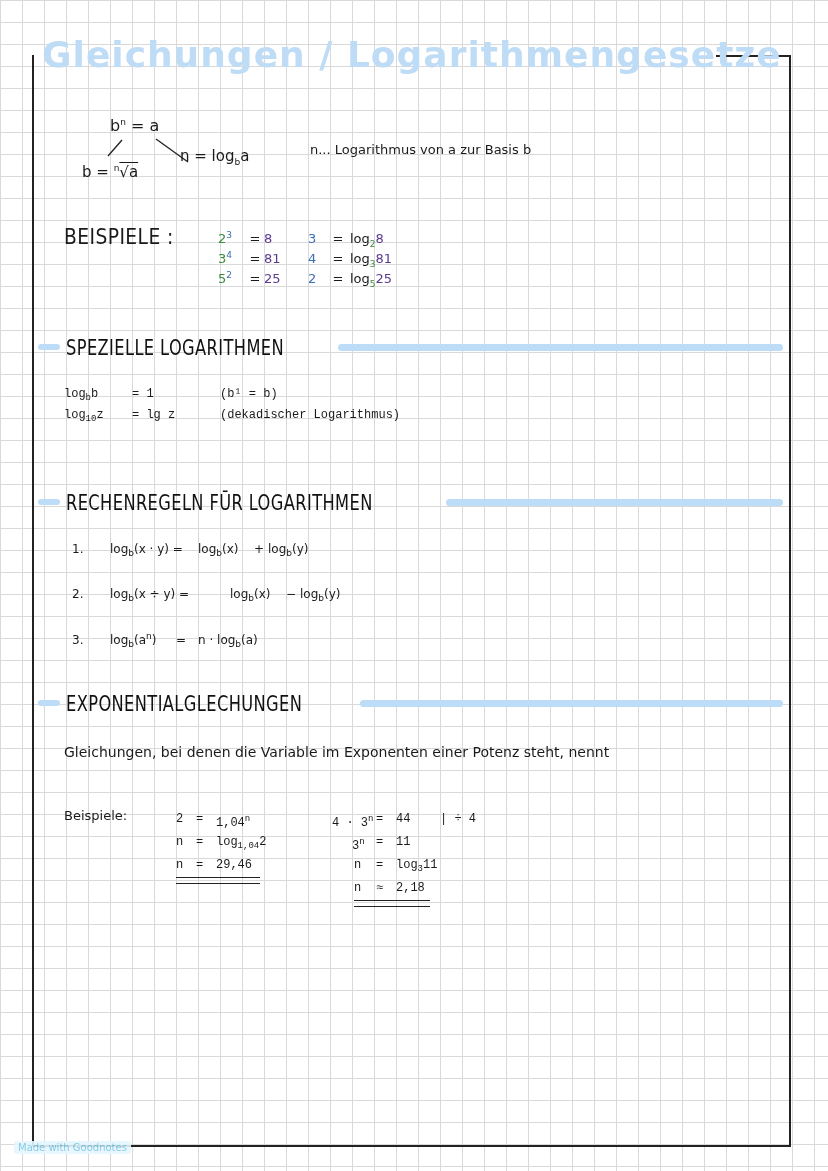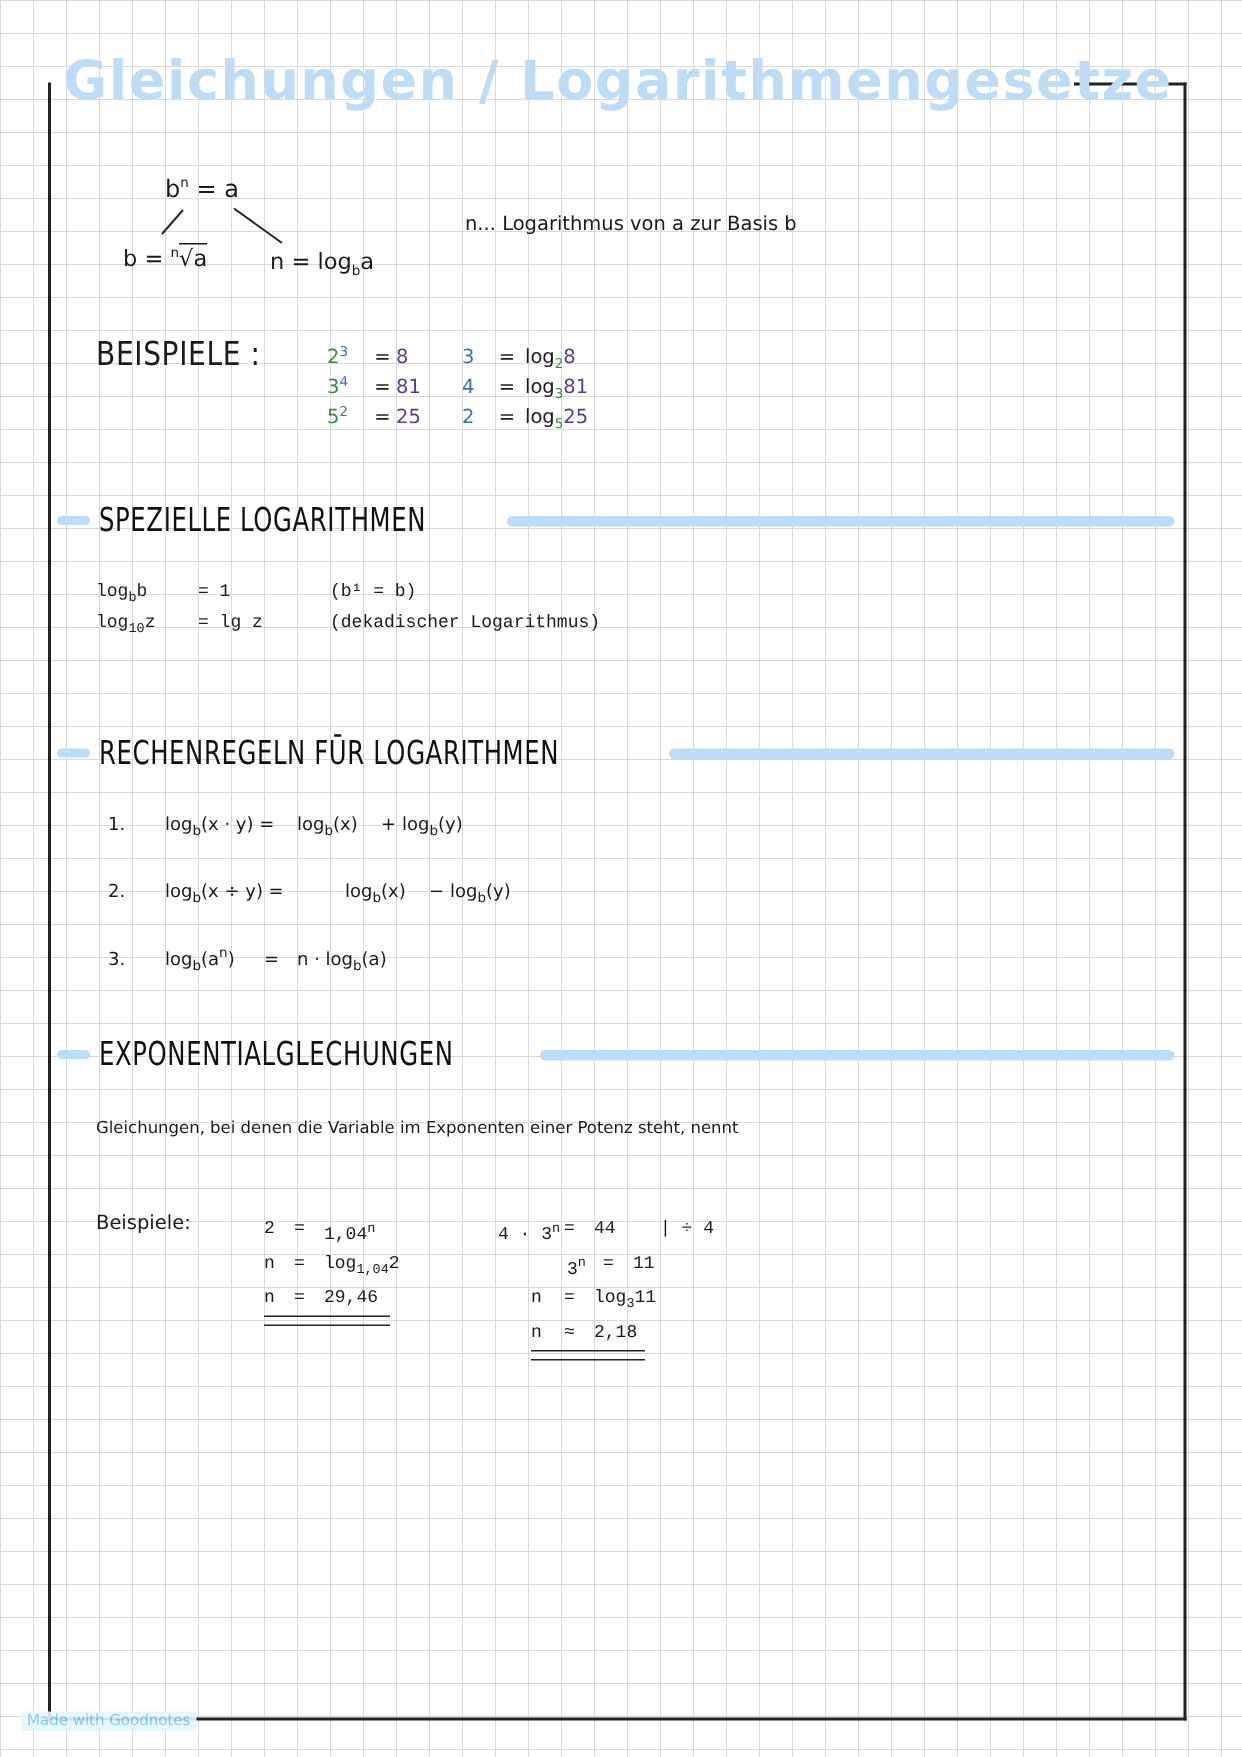--- a/index.html
+++ b/index.html
@@ -74,21 +74,21 @@
   <span>b</span><sup>n</sup>
   <span>= a</span>
 </div>
 <svg class="abs" style="left:100px; top:136px;" width="100" height="34">
   <line x1="22" y1="4" x2="8" y2="20" stroke="#222" stroke-width="1.3"></line>
   <line x1="56" y1="3" x2="88" y2="26" stroke="#222" stroke-width="1.3"></line>
 </svg>
 <div class="abs hand" style="left:82px; top:163px; font-size:15px;">
   <span>b = </span><sup>n</sup><span style="text-decoration:overline;">√a</span>
 </div>
-<div class="abs hand" style="left:180px; top:165px; font-size:15px;">
+<div class="abs hand" style="left:180px; top:147px; font-size:15px;">
   <span>n = log</span><sub>b</sub><span>a</span>
 </div>
 <div class="abs hand" style="left:310px; top:142px; font-size:13px;">n... Logarithmus von a zur Basis b</div>
 
 <div class="abs hand beispiele-label">BEISPIELE :</div>
 <div class="abs ex-grid hand">
   <div class="ex-row">
     <span class="c1"><span style="color:#3b8a3b;">2</span><sup style="color:#3d6fb3;">3</sup></span>
     <span class="c2">=</span>
     <span class="c3" style="color:#5b3a8f;">8</span>
@@ -160,21 +160,21 @@
   <span style="width:22px;">=</span>
   <span><span>n · log</span><sub>b</sub><span>(a)</span></span>
 </div>
 
 <div class="abs section-head" style="top:690px;">
   <span class="dash"></span>
   <span class="label">EXPONENTIALGLECHUNGEN</span>
   <span class="bar"></span>
 </div>
 
-<div class="abs hand" style="left:64px; top:741px; font-size:11px; line-height:22px;">
+<div class="abs hand" style="left:64px; top:741px; font-size:14px; line-height:22px;">
   <div>Gleichungen, bei denen die Variable im Exponenten einer Potenz steht, nennt</div>
 </div>
 
 <div class="abs hand" style="left:64px; top:808px; font-size:13px;">Beispiele:</div>
 
 <div class="abs hand small" style="left:176px; top:810px; line-height:19px;">
   <div style="display:flex;">
     <span style="width:20px;">2</span>
     <span style="width:20px;">=</span>
     <span><span>1,04</span><sup>n</sup></span>
@@ -193,21 +193,21 @@
 </div>
 
 <div class="abs hand small" style="left:332px; top:810px; line-height:19px;">
   <div style="display:flex;">
     <span style="width:44px;"><span>4 · 3</span><sup>n</sup></span>
     <span style="width:20px;">=</span>
     <span style="width:44px;">44</span>
     <span>| ÷ 4</span>
   </div>
   <div style="display:flex; padding-left:20px;">
-    <span style="width:24px;margin-left:26px;"><span>3</span><sup>n</sup></span>
+    <span style="width:24px;"><span>3</span><sup>n</sup></span>
     <span style="width:20px;">=</span>
     <span>11</span>
   </div>
   <div style="display:flex; padding-left:22px;">
     <span style="width:22px;">n</span>
     <span style="width:20px;">=</span>
     <span><span>log</span><sub>3</sub><span>11</span></span>
   </div>
   <div style="display:flex; padding-left:22px;">
     <span style="width:22px;">n</span>

